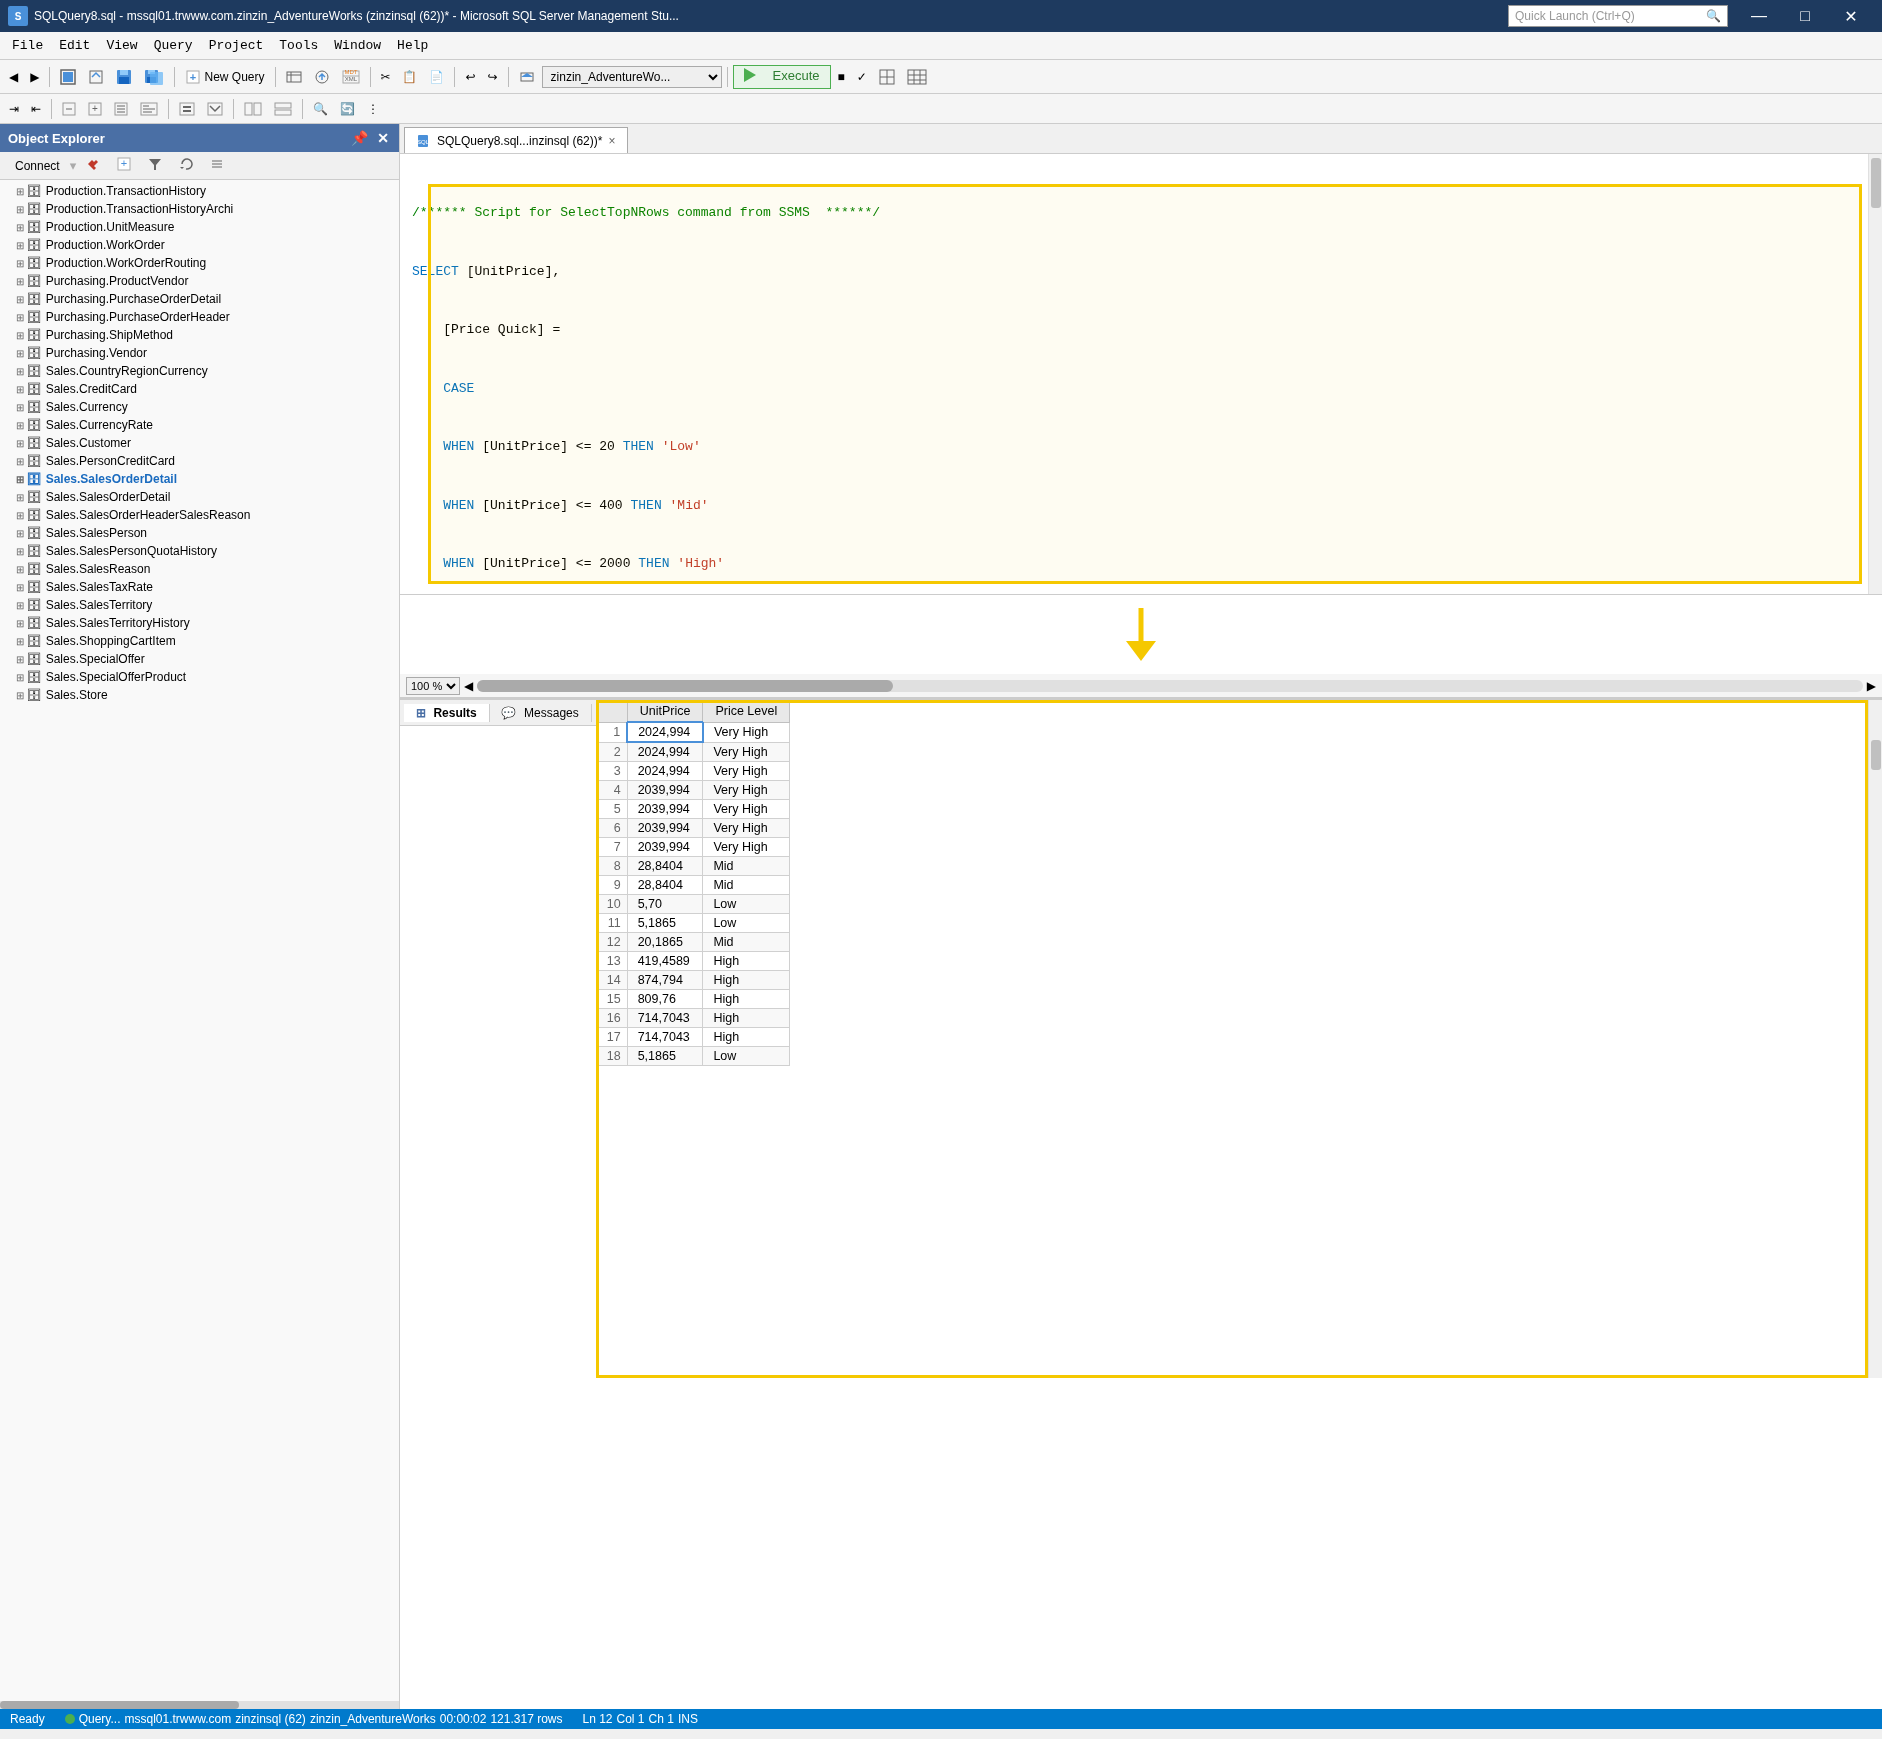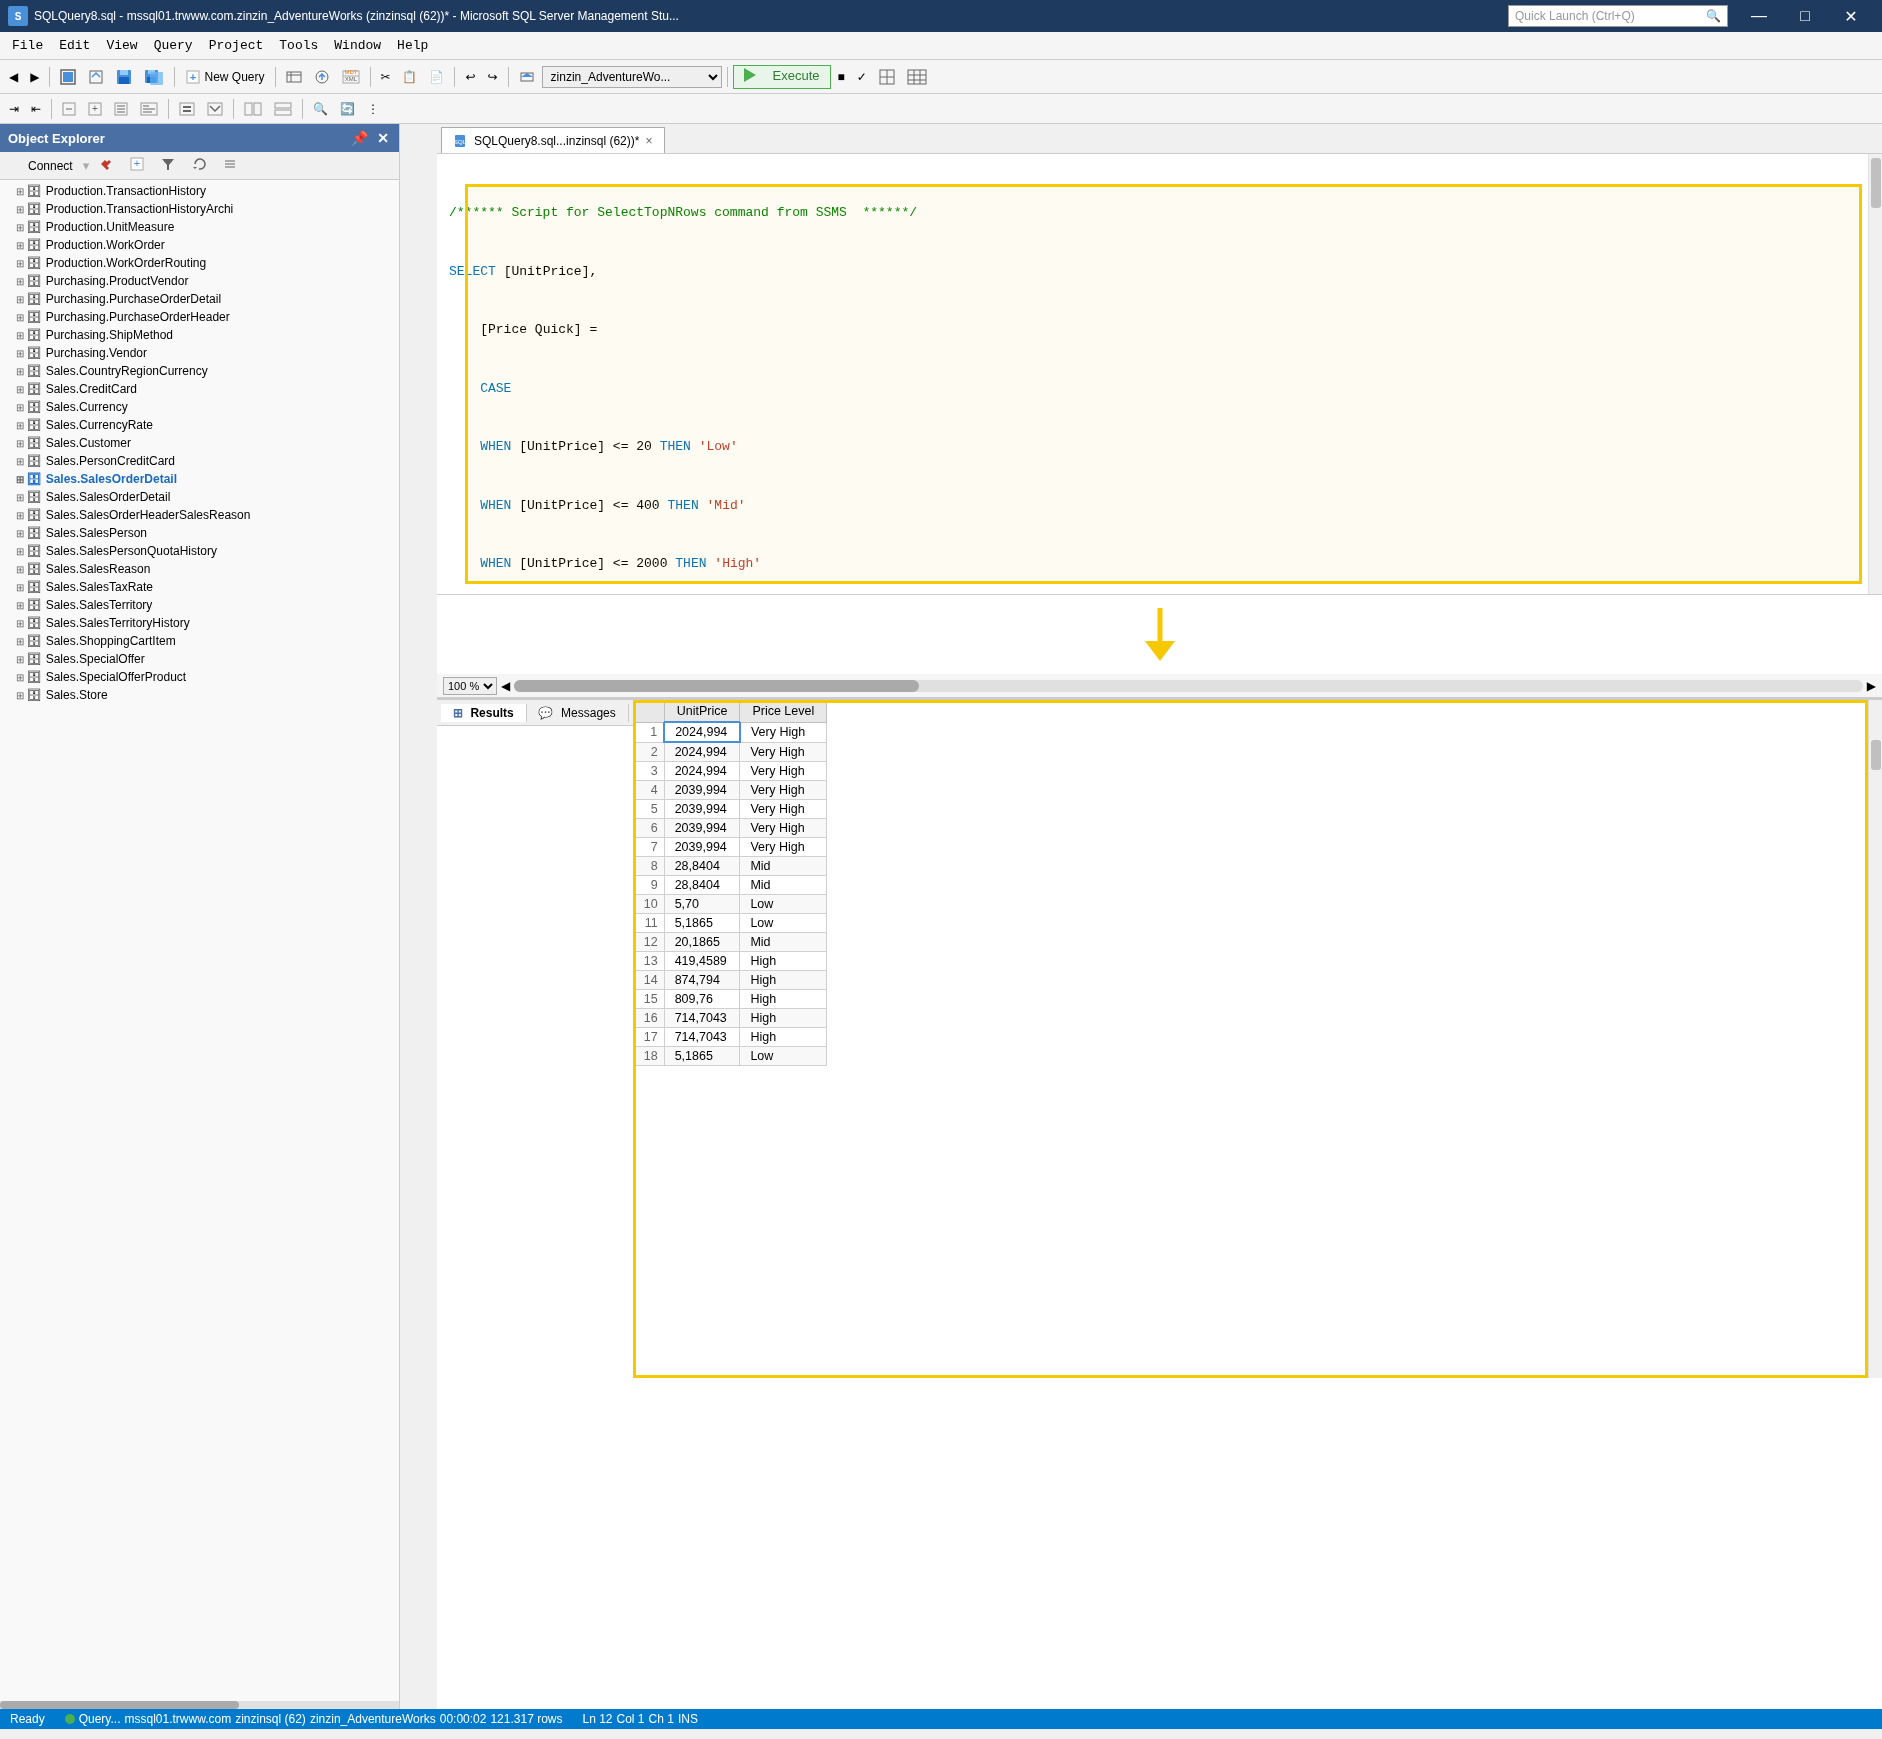--- a/index.html
+++ b/index.html
@@ -143,21 +143,20 @@
       align-items: center;
       height: 30px;
       padding: 0 4px;
       gap: 2px;
     }
 
     
     .main-layout {
       display: flex;
       height: calc(1739px - 32px - 28px - 34px - 30px - 30px);
-      gap: 37px;
     }
 
     
     .object-explorer {
       width: 400px;
       min-width: 400px;
       background: #f9f9f9;
       border-right: 1px solid #ccc;
       display: flex;
       flex-direction: column;
@@ -183,21 +182,21 @@
       cursor: pointer;
       font-size: 14px;
       padding: 0 2px;
     }
     .oe-toolbar {
       background: #f0f0f0;
       border-bottom: 1px solid #ccc;
       display: flex;
       align-items: center;
       height: 28px;
-      padding: 0 21px;
+      padding: 0 8px;
       gap: 3px;
     }
     .oe-btn {
       padding: 2px 6px;
       border: 1px solid transparent;
       background: transparent;
       cursor: pointer;
       font-size: 12px;
     }
     .tree-view {

